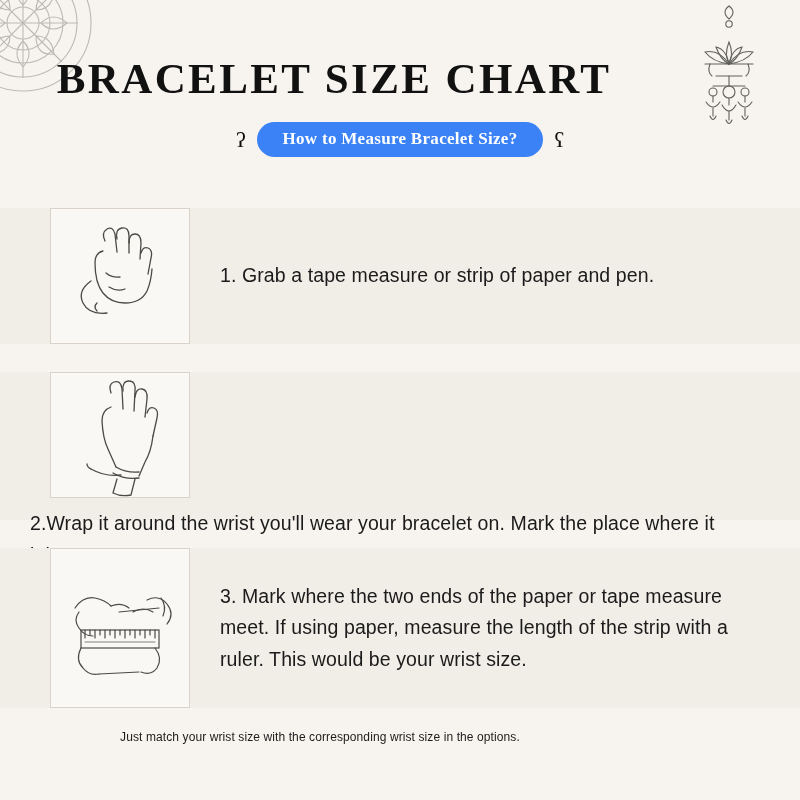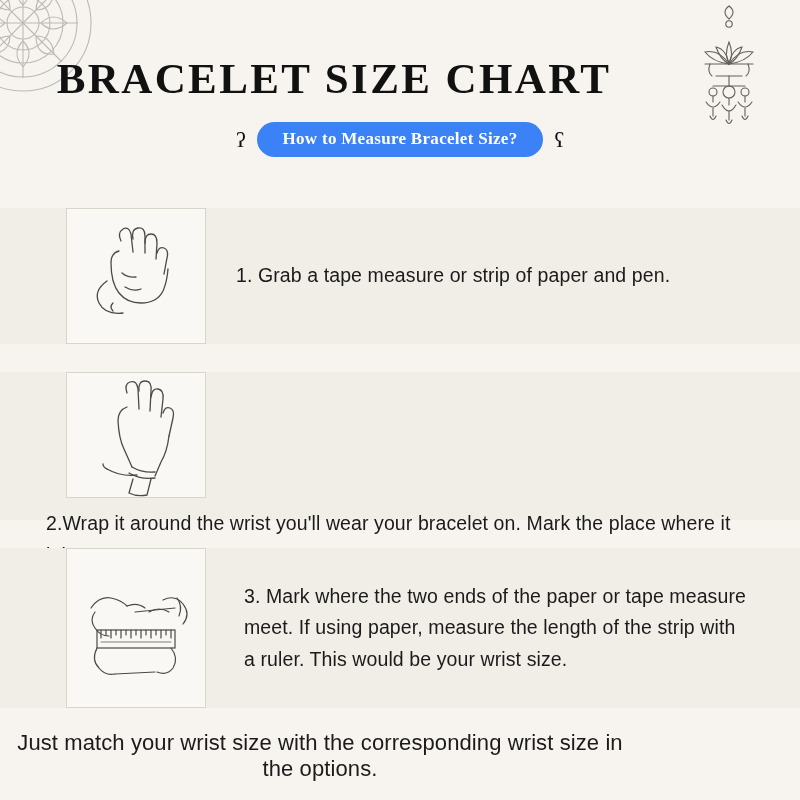--- a/index.html
+++ b/index.html
@@ -86,21 +86,20 @@
     top: 208px;
     left: 0;
     width: 800px;
   }
   .step {
     position: relative;
     display: flex;
     align-items: stretch;
     margin-bottom: 28px;
     background: #f1ede7;
-    padding-left: 16px;
   }
   .step .thumb {
     width: 140px;
     min-width: 140px;
     margin-left: 50px;
     background: #faf8f4;
     border: 1px solid #d9d3c9;
     box-sizing: border-box;
     display: flex;
     align-items: center;
@@ -112,29 +111,29 @@
     display: flex;
     align-items: center;
     padding: 10px 52px 10px 30px;
     font-size: 19.5px;
     line-height: 1.62;
     color: #1b1b1b;
     letter-spacing: 0.1px;
   }
   .step.s1 { height: 136px; }
   .step.s2 { height: 148px; flex-direction: column; }
-  .step.s3 { height: 160px; gap: 8px; }
+  .step.s3 { height: 160px; }
 
   .footnote {
     position: absolute;
     left: 0;
     top: 730px;
     width: 640px;
     text-align: center;
-    font-size: 22px;
+    font-size: 12px;
     color: #1b1b1b;
     letter-spacing: 0.1px;
   }
 </style>
 </head>
 <body>
 
 <svg class="mandala" viewBox="0 0 150 150">
   <g fill="none" stroke="#8d8880" stroke-width="1.1">
     <circle cx="75" cy="75" r="16"></circle>

